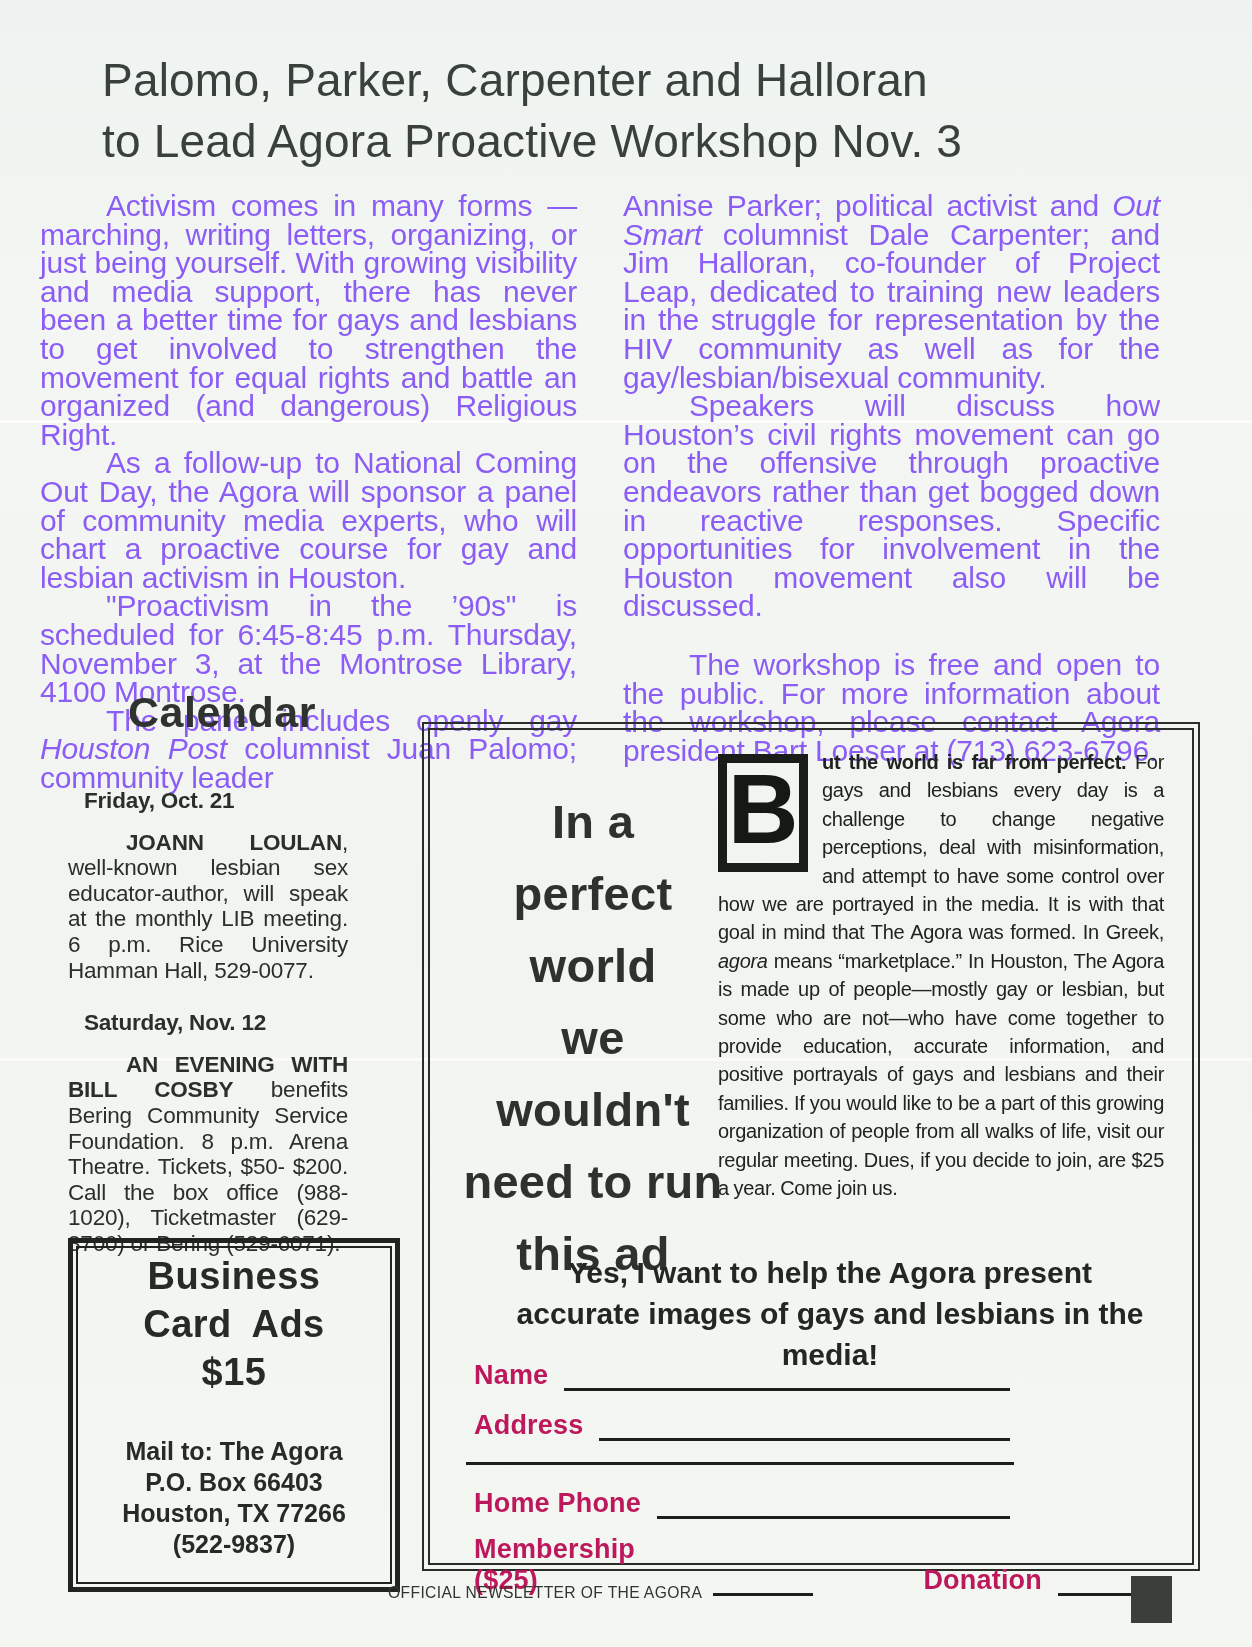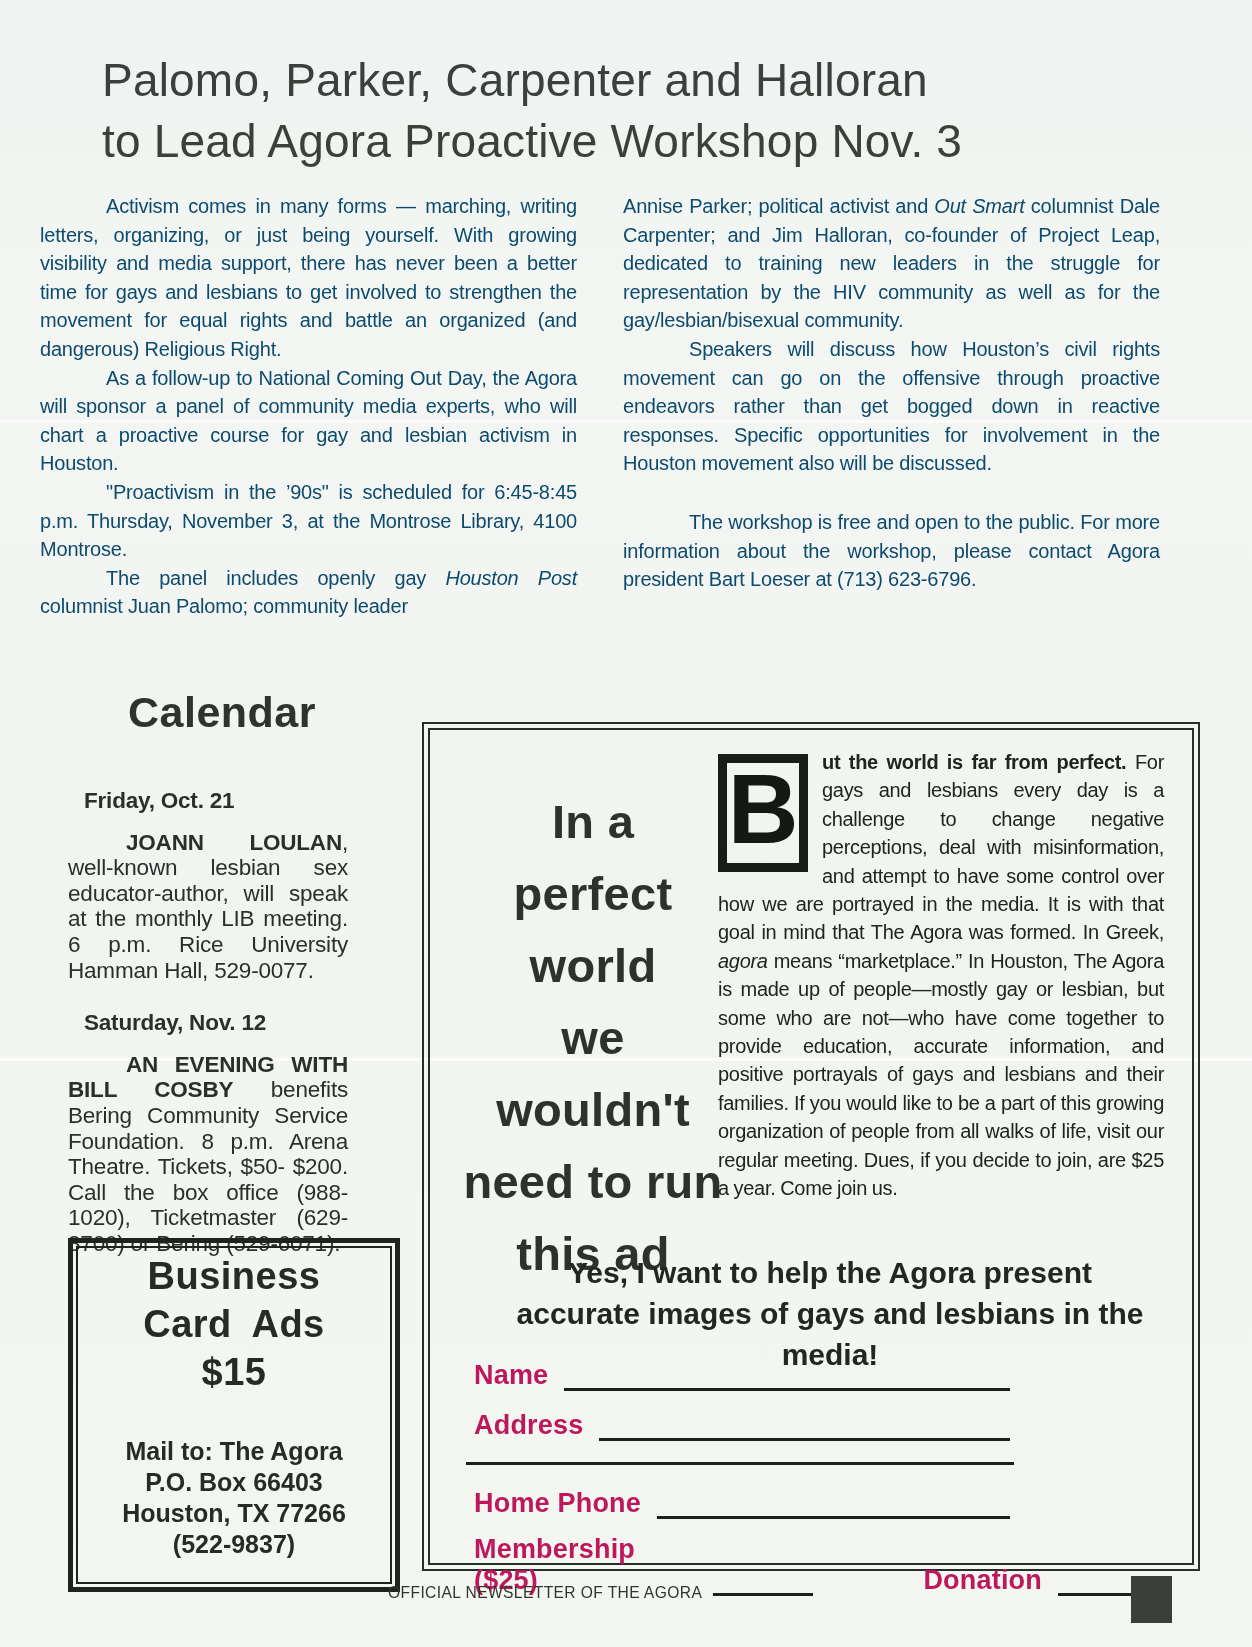--- a/index.html
+++ b/index.html
@@ -11,21 +11,21 @@
   .fold{position:absolute;left:0;width:100%;height:3px;background:rgba(255,255,255,.65);pointer-events:none;}
   .fold.f1{top:420px;}
   .fold.f2{top:1058px;}
 
   
   .headline{position:absolute;left:102px;top:50px;width:960px;
     font-size:46px;line-height:1.32;color:#3a413c;letter-spacing:.2px;}
 
   
   .columns{position:absolute;left:40px;top:192px;width:1120px;display:flex;gap:46px;}
-  .col{width:537px;font-size:20px;line-height:28.6px;text-align:justify;color:#0c4a6e;letter-spacing:-.2px;}
+  .col{width:537px;font-size:30px;line-height:28.6px;text-align:justify;color:#8b5cf6;letter-spacing:-.2px;}
   .col p{margin:0;text-indent:66px;}
   .col p.no-indent{text-indent:0;}
   .col p.spaced{margin-top:30px;}
   .ital{font-style:italic;}
 
   
   .calendar-title{position:absolute;left:128px;top:688px;font-size:43px;font-weight:bold;color:#2e332f;letter-spacing:.5px;}
   .calendar{position:absolute;left:68px;top:772px;width:280px;font-size:22.5px;line-height:25.6px;text-align:justify;letter-spacing:-.2px;}
   .cal-date{font-weight:bold;margin:16px;}
   .cal-body{margin:0;text-indent:58px;}

